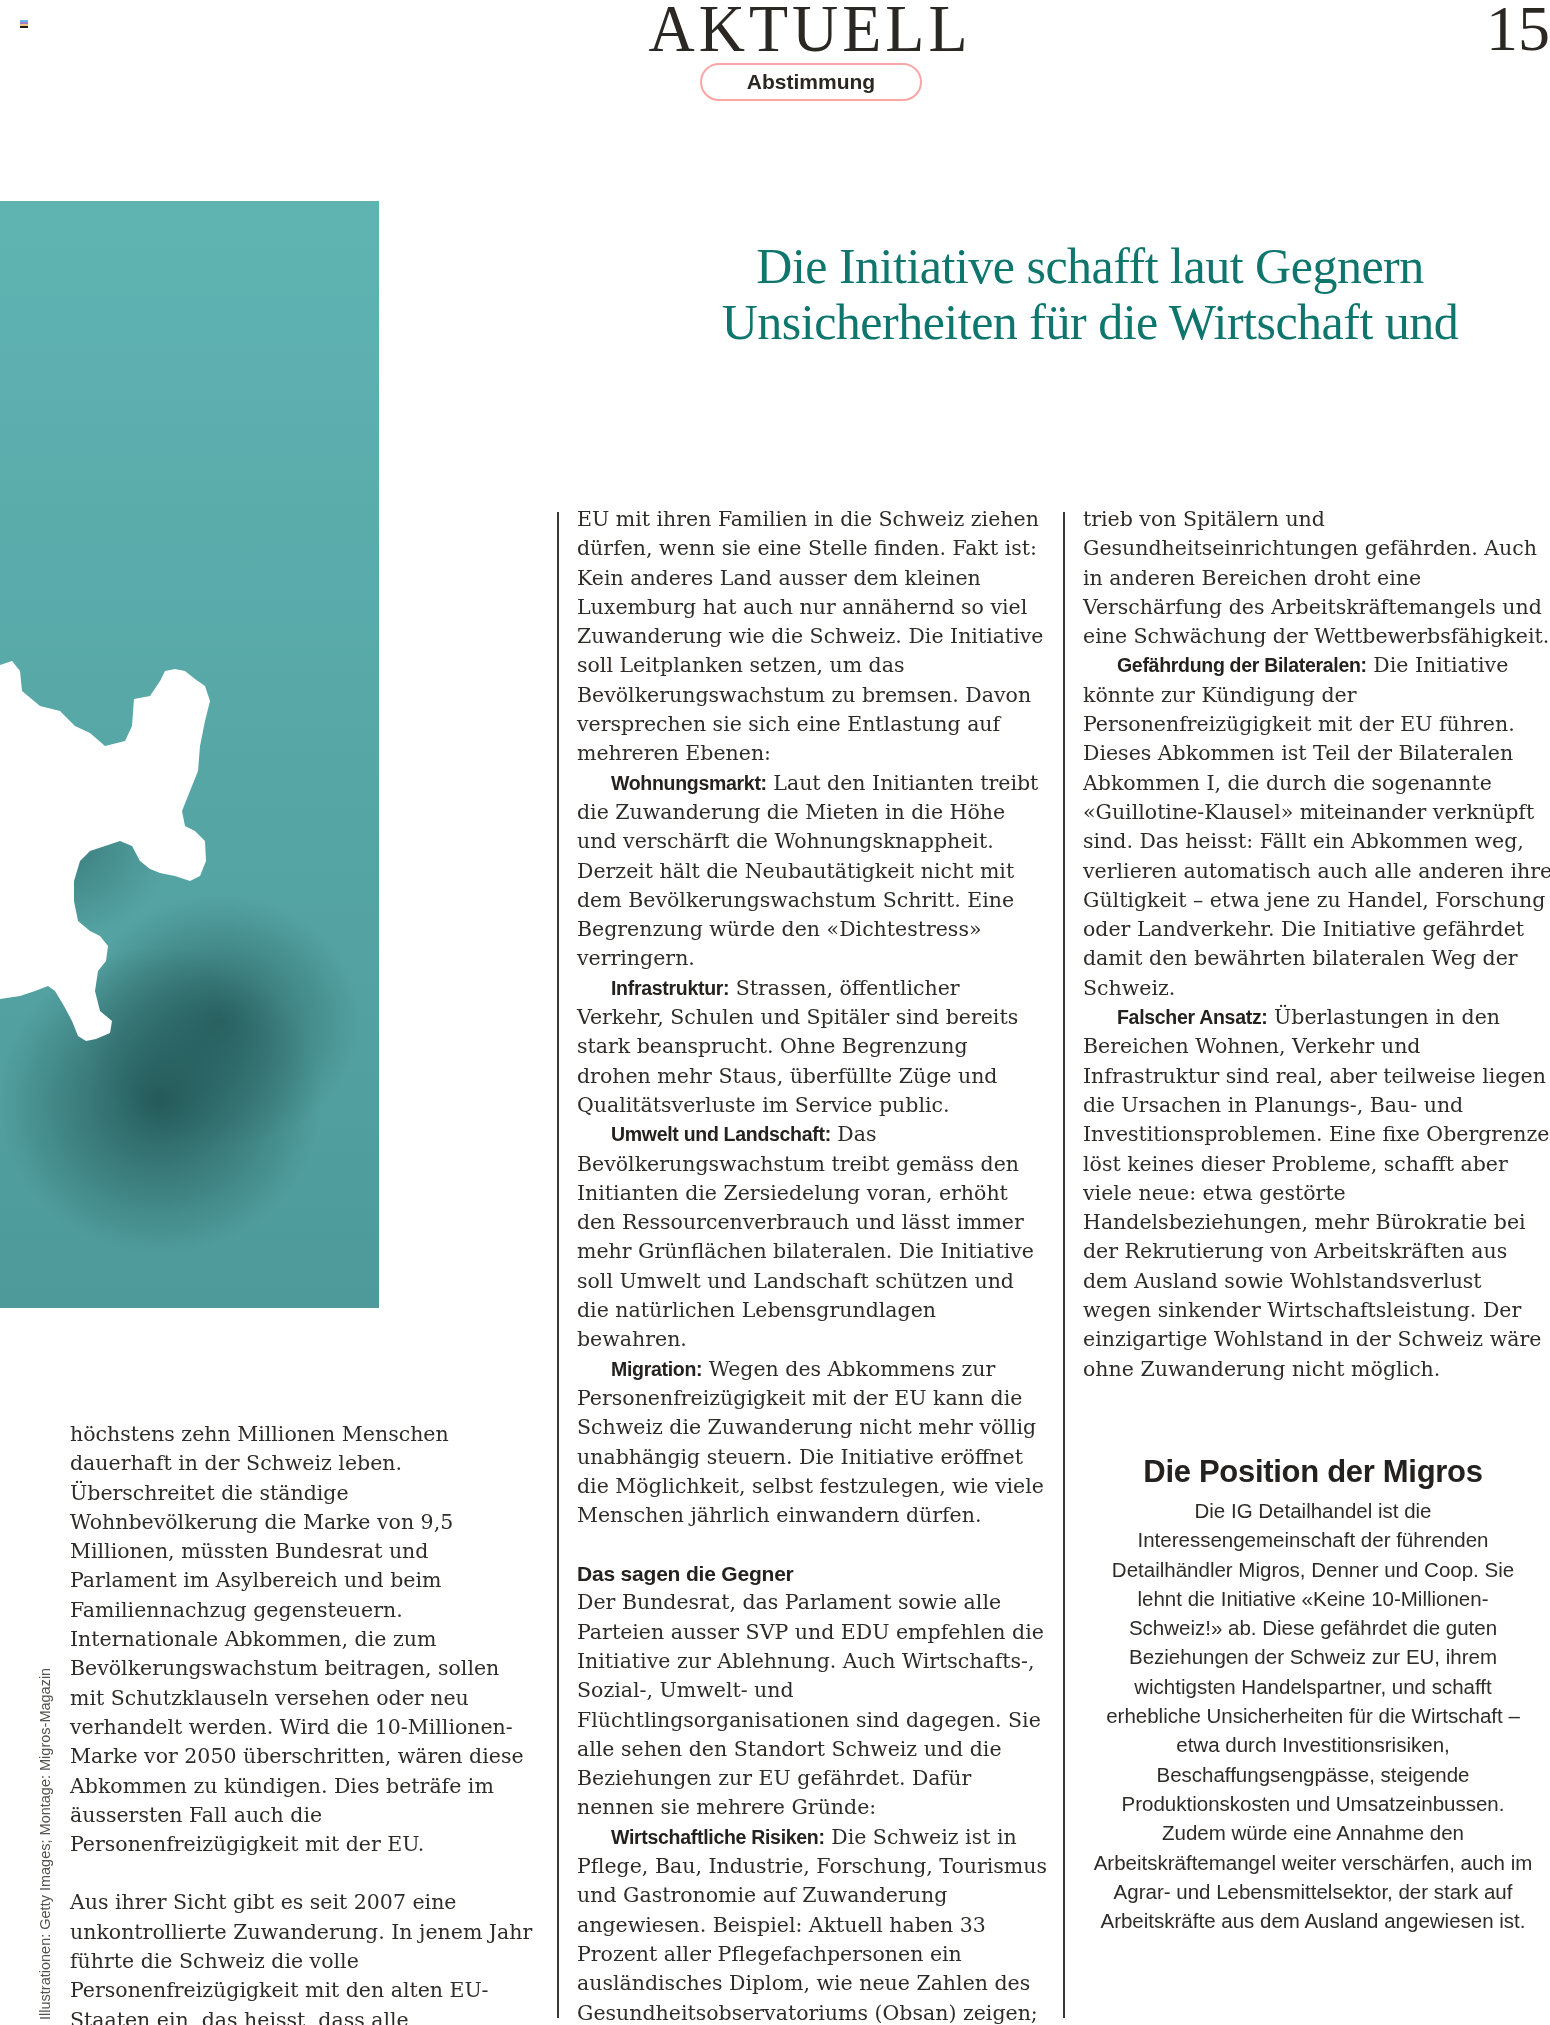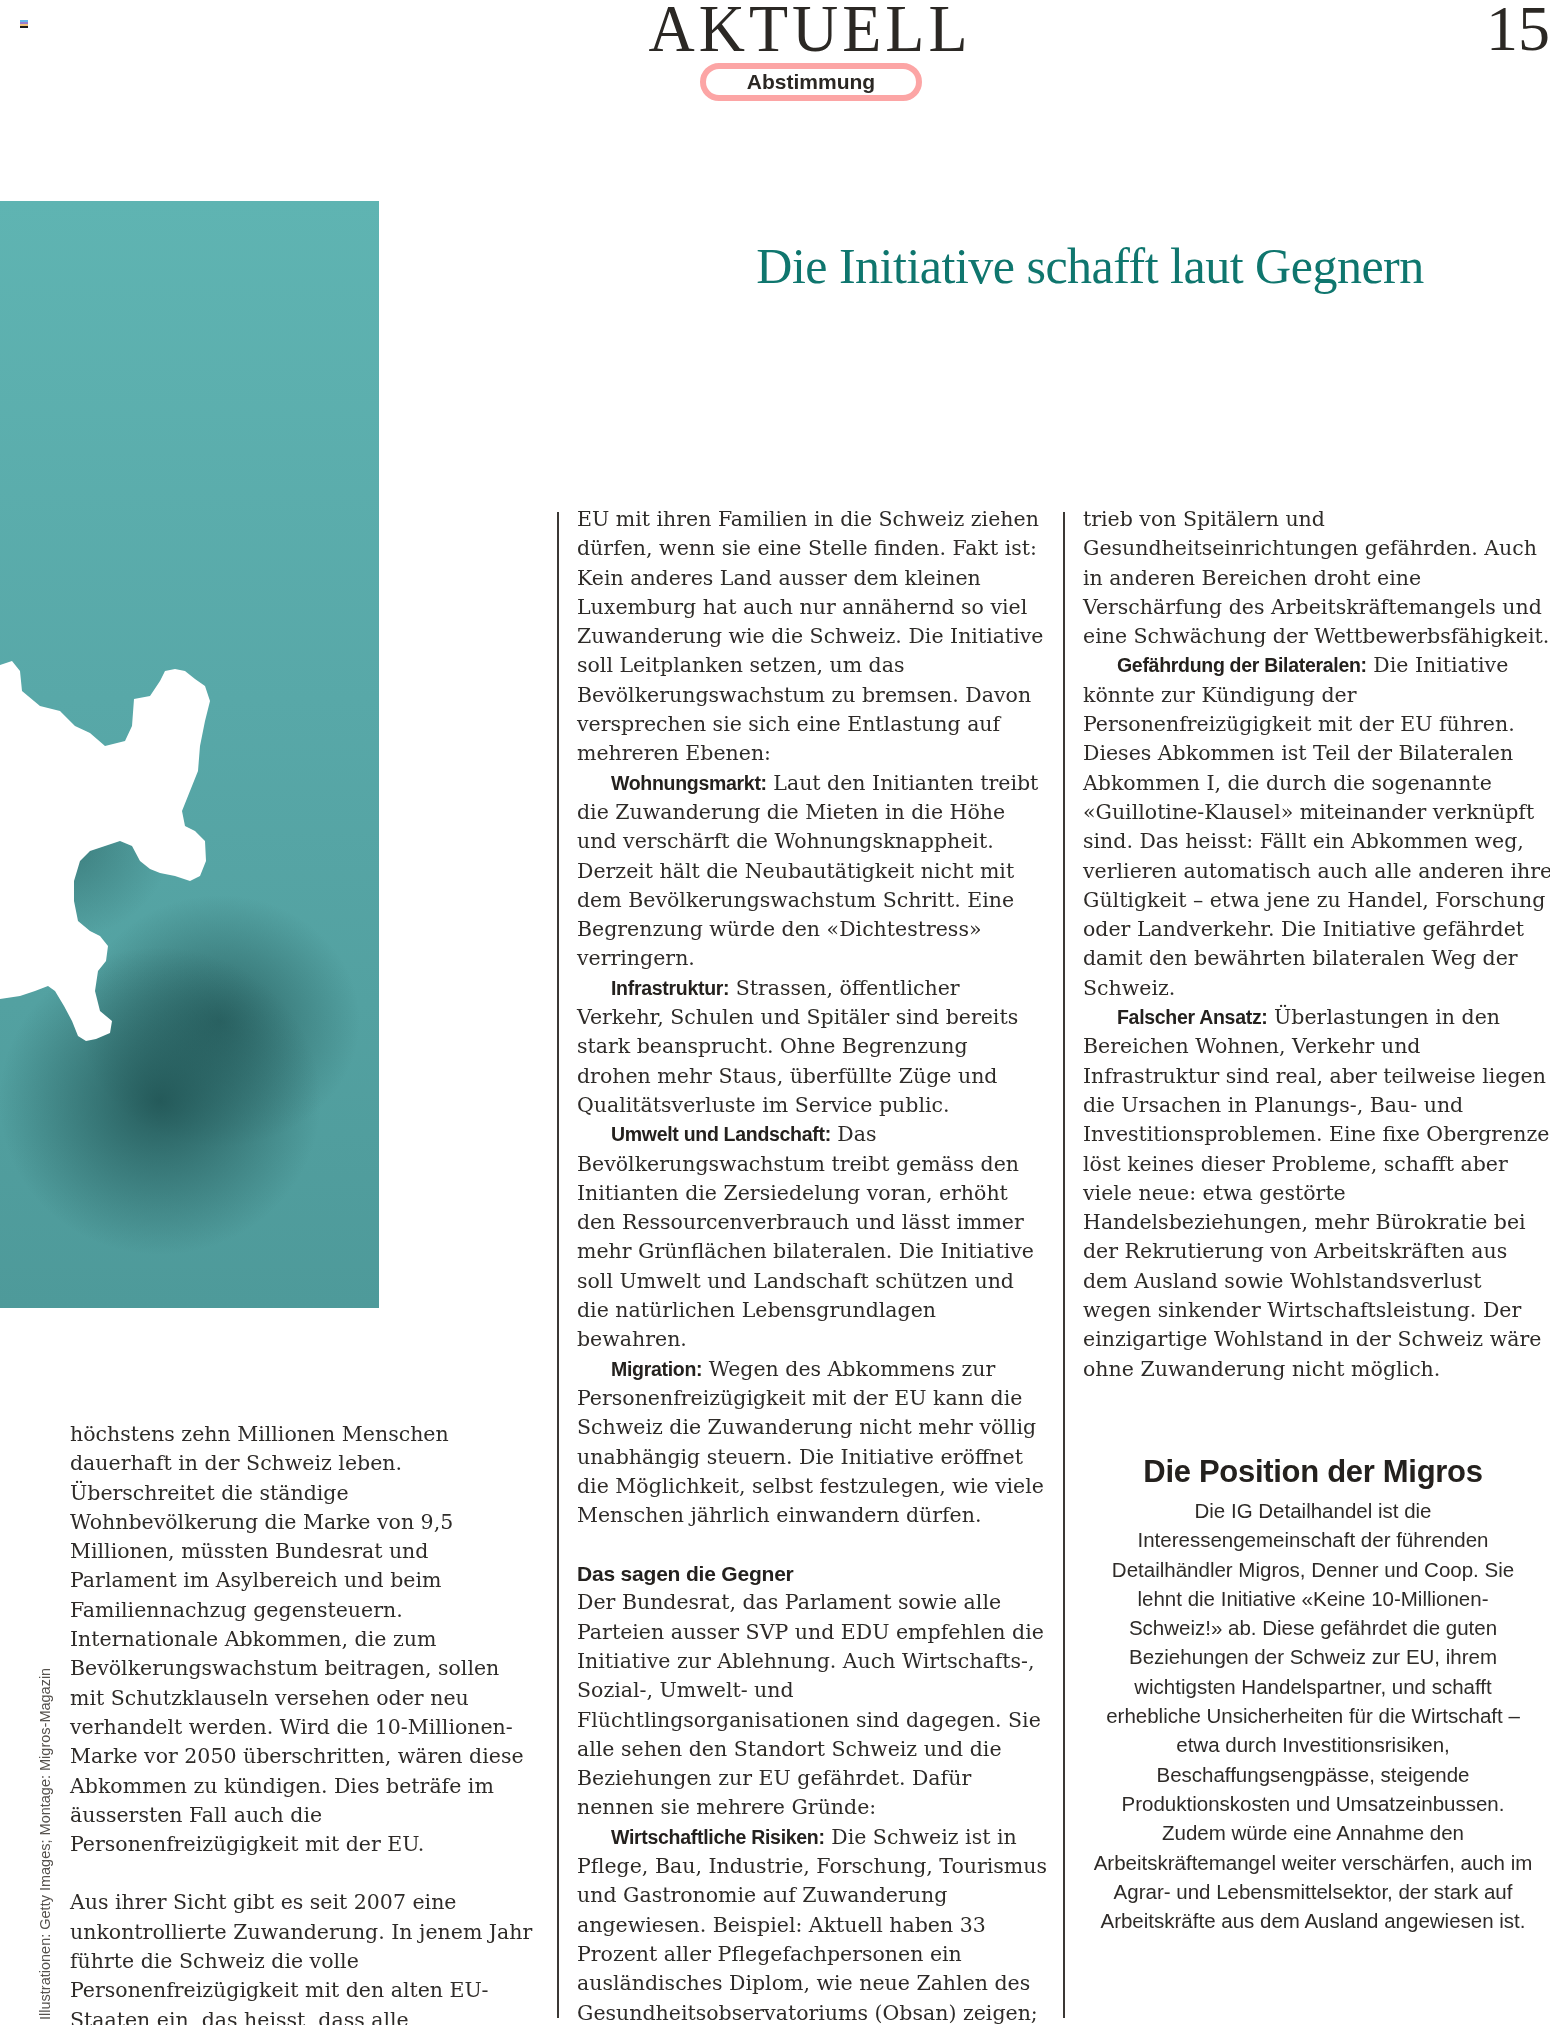--- a/index.html
+++ b/index.html
@@ -7,21 +7,21 @@
     body { position: relative; color: #2a2724; font-family: "DejaVu Serif", "Liberation Serif", serif; }
 
     .color-bar { position: absolute; left: 20px; top: 20px; width: 8px; display: flex; flex-direction: column; }
     .color-bar span { display: block; width: 8px; height: 2px; }
 
     .section-title { position: absolute; left: 630px; top: -8px; width: 360px; text-align: center;
       font-family: "Liberation Serif", serif; font-size: 64px; letter-spacing: 4px; color: #2b2824;
       transform: scaleY(1.05); }
     .page-number { position: absolute; right: 0px; top: -8px; font-family: "Liberation Serif", serif;
       font-size: 64px; color: #2b2824; }
-    .tag-pill { position: absolute; left: 700px; top: 63px; width: 222px; height: 38px; border: 6px solid #fca5a5;
+    .tag-pill { position: absolute; left: 700px; top: 63px; width: 222px; height: 38px; border: 2px solid #fca5a5;
       border-radius: 19px; display: flex; align-items: center; justify-content: center;
       font-family: "Liberation Sans", sans-serif; font-size: 21px; font-weight: bold; color: #2b2824; }
 
     .illustration { position: absolute; left: 0; top: 201px; width: 379px; height: 1107px; overflow: hidden;
       background:
         radial-gradient(ellipse 230px 220px at 160px 900px, rgba(30,80,80,0.85), rgba(30,80,80,0) 70%),
         radial-gradient(ellipse 200px 180px at 220px 820px, rgba(30,80,80,0.7), rgba(30,80,80,0) 70%),
         radial-gradient(ellipse 160px 140px at 60px 640px, rgba(40,95,95,0.6), rgba(40,95,95,0) 70%),
         linear-gradient(180deg, #5fb4b2 0%, #58a8a8 45%, #4e9a9a 100%); }
     .illustration svg { position: absolute; left: 0; top: 0; }
@@ -74,20 +74,21 @@
       L140 660 L132 645 L120 640 L105 645 L90 650 L80 660 L74 680 L74 700 L78 720 L90 730 L100 735 L108 745
       L106 760 L98 770 L95 790 L100 810 L112 820 L110 832 L96 838 L86 840 L78 835 L72 820 L64 805 L55 790
       L48 785 L35 790 L20 795 L0 798 Z"></path>
   </svg>
 </div>
 
 <div class="credit">Illustrationen: Getty Images; Montage: Migros-Magazin</div>
 
 <div class="headline">
   <div>Die Initiative schafft laut Gegnern</div>
+  <div>Unsicherheiten für die Wirtschaft und</div>
 </div>
 
 <div class="divider divider-1"></div>
 <div class="divider divider-2"></div>
 
 <div class="col col-1">
   <p>höchstens zehn Millionen Menschen dauerhaft in der Schweiz leben. Überschreitet die ständige Wohnbevölkerung die Marke von 9,5 Millionen, müssten Bundesrat und Parlament im Asylbereich und beim Familiennachzug gegensteuern. Internationale Abkommen, die zum Bevölkerungswachstum beitragen, sollen mit Schutzklauseln versehen oder neu verhandelt werden. Wird die 10-Millionen-Marke vor 2050 überschritten, wären diese Abkommen zu kündigen. Dies beträfe im äussersten Fall auch die Personenfreizügigkeit mit der EU.</p>
   <div class="gap"></div>
   <p>Aus ihrer Sicht gibt es seit 2007 eine unkontrollierte Zuwanderung. In jenem Jahr führte die Schweiz die volle Personenfreizügigkeit mit den alten EU-Staaten ein, das heisst, dass alle Bürgerinnen und Bürger der</p>
 </div>

